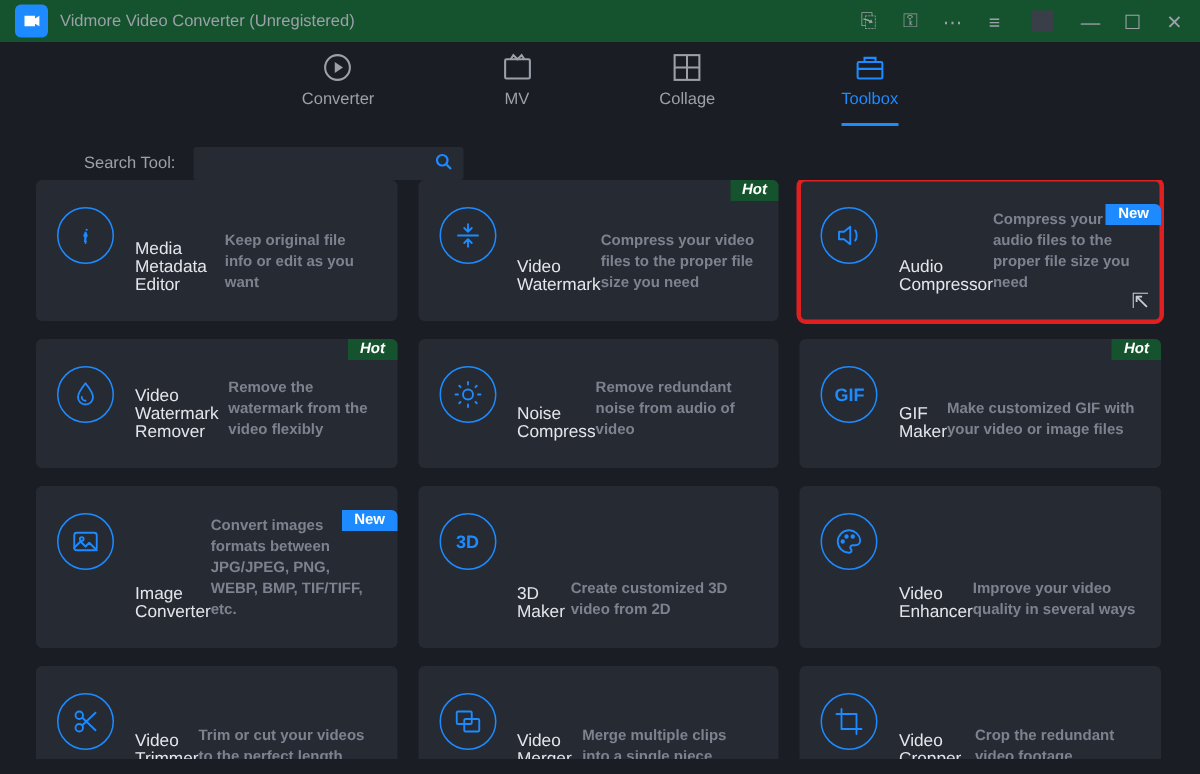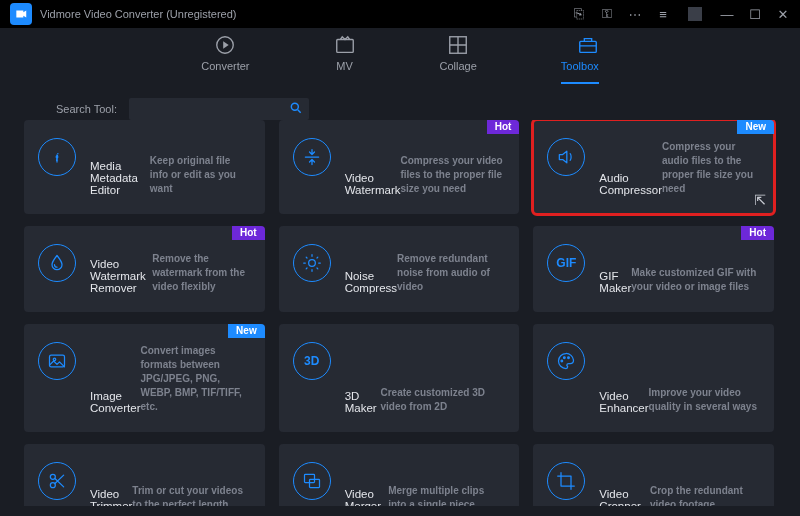--- a/index.html
+++ b/index.html
@@ -8,21 +8,21 @@
   background: #1a1d24;
   font-family: -apple-system, Segoe UI, Arial, sans-serif;
   color: #a0a4ad;
   overflow: hidden;
   position: relative;
 }
 .titlebar {
   height: 28px;
   display: flex; align-items: center;
   padding: 0 10px;
-  background: #000000;
+  background: #14532d;
 }
 .logo {
   width: 22px; height: 22px;
   background: #1d8bff;
   border-radius: 4px;
   display: flex; align-items: center; justify-content: center;
   margin-right: 8px;
 }
 .logo svg { width: 14px; height: 14px; fill: #fff; }
 .title { font-size: 11px; color: #9ca0a9; }
@@ -36,21 +36,21 @@
   padding: 6px 0 0 0;
   height: 56px;
 }
 .tab {
   display: flex; flex-direction: column; align-items: center;
   gap: 4px; cursor: pointer;
   font-size: 11px; color: #9ca0a9;
   padding-bottom: 8px;
   border-bottom: 2px solid transparent;
 }
-.tab.active { color: #1d8bff; border-bottom-color: #1d8bff; align-items: flex-end; }
+.tab.active { color: #1d8bff; border-bottom-color: #1d8bff; }
 .tab-icon { width: 22px; height: 22px; display:flex; align-items:center; justify-content:center; }
 .tab-icon svg { width: 22px; height: 22px; fill: none; stroke: currentColor; stroke-width:1.5; }
 
 .search-row {
   display: flex; align-items: center;
   padding: 14px 24px 10px 24px;
   gap: 12px;
   margin-left: 32px;
 }
 .search-label { font-size: 11px; color: #9ca0a9; }
@@ -88,22 +88,22 @@
   cursor: pointer;
 }
 .card.highlight { outline: 3px solid #e02020; outline-offset: -1px; }
 .badge {
   position: absolute; top: 0; right: 0;
   font-size: 10px; font-weight: 600;
   padding: 1px 8px 2px 8px;
   color: #fff;
   border-top-right-radius: 4px;
 }
-.badge.hot { background: #6d28d9; }
-.badge.new { background: #1d8bff; }
+.badge.hot { background: #14532d; font-style: italic; }
+.badge.new { background: #1d8bff; margin-top: 16px; }
 .card-icon {
   width: 38px; height: 38px; min-width:38px;
   border: 1.5px solid #1d8bff;
   border-radius: 50%;
   display: flex; align-items: center; justify-content: center;
   color: #1d8bff;
   margin-top: -2px;
 }
 .card-icon svg { width: 20px; height: 20px; stroke: currentColor; fill: none; stroke-width:1.5; }
 .card-icon .txt { font-size: 12px; font-weight: 600; }

